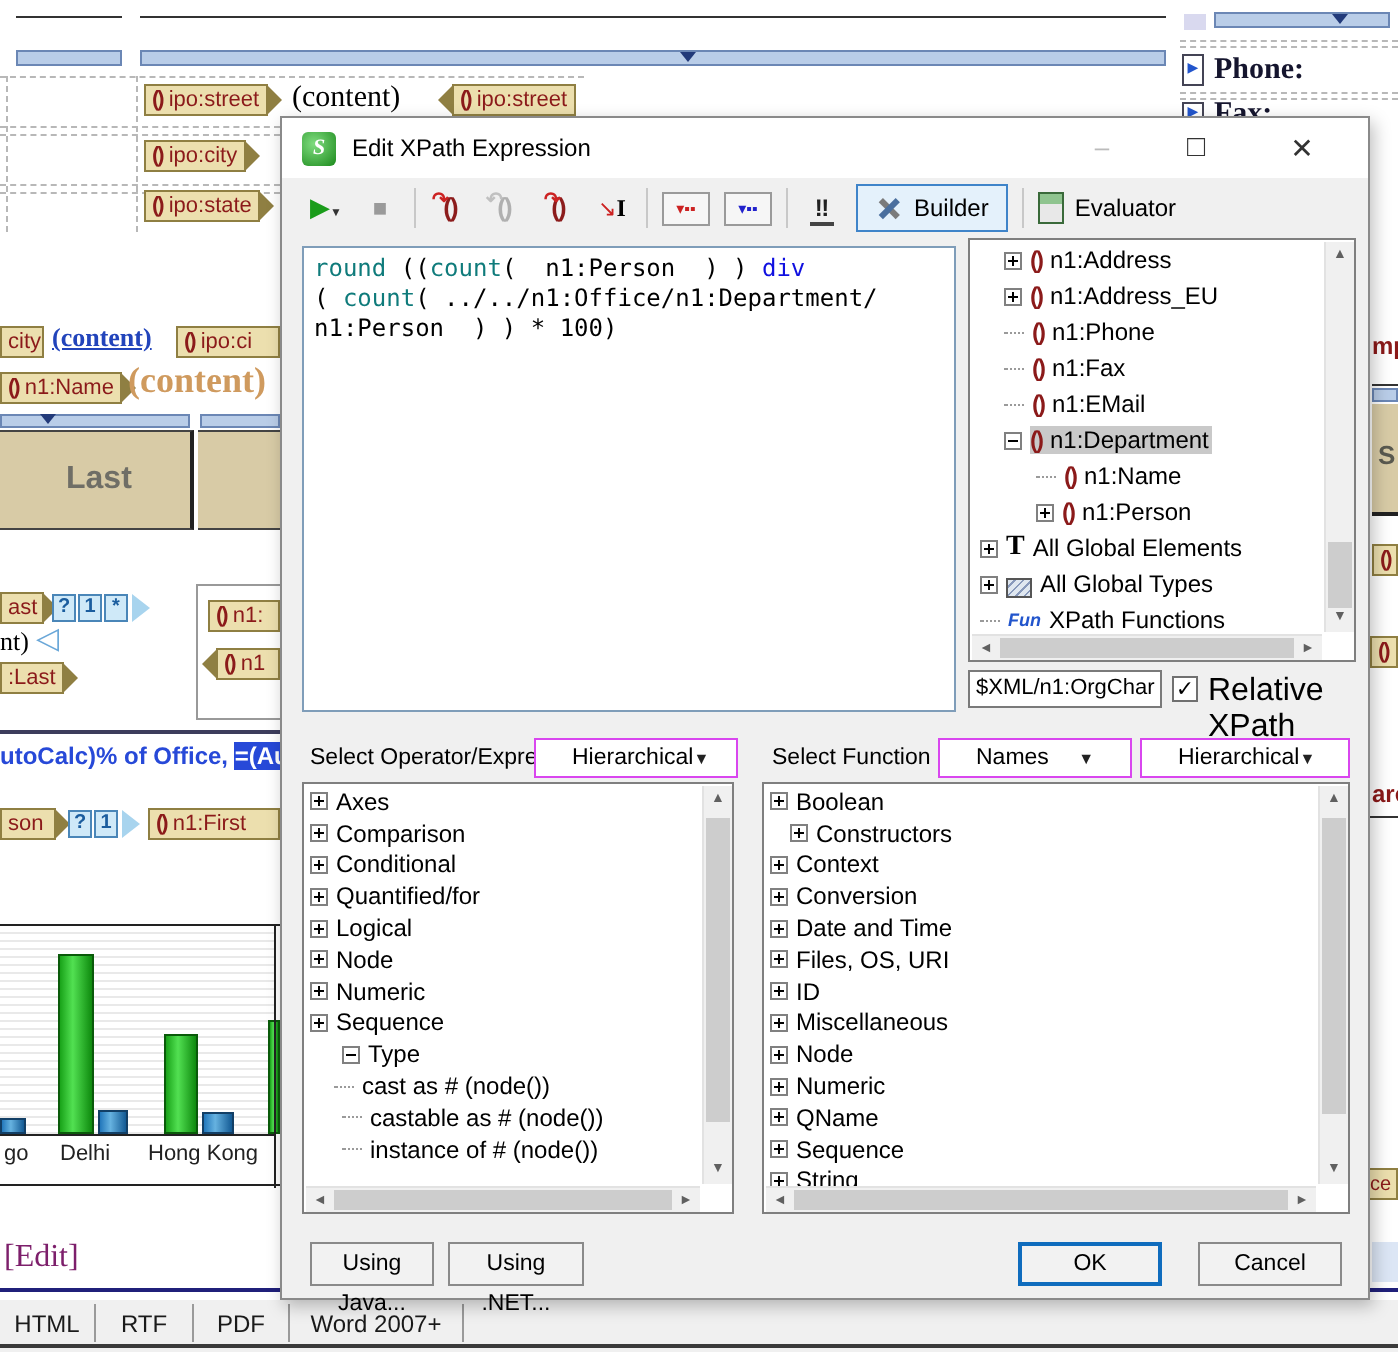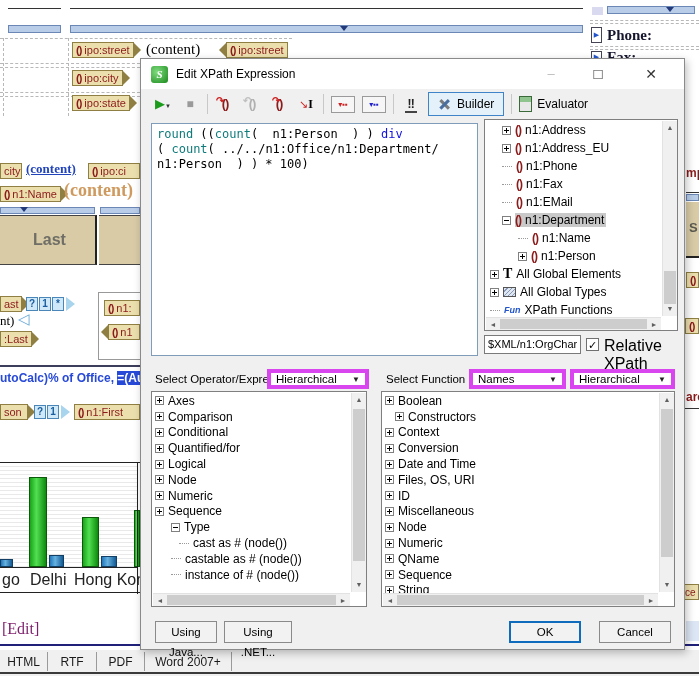--- a/index.html
+++ b/index.html
@@ -27,21 +27,21 @@
   .serif { font-family:"Liberation Serif",serif; }
   .occ { display:inline-block; width:12px; height:14px; background:#cfe9f8; border:1px solid #4a86b8;
          color:#1b5d9e; font:bold 10px/12px "Liberation Sans",sans-serif; text-align:center; margin-right:1px; }
   .parrow { width:0; height:0; border-top:7px solid transparent; border-bottom:7px solid transparent; border-left:9px solid #a8d4ee; }
   .cellLast { background:#d8cba6; border-top:1px solid #444; border-bottom:1px solid #444; }
 
   #plot { background:repeating-linear-gradient(to bottom,#ffffff 0 3px,#e9e9e9 3px 4px); }
   .bar { position:absolute; }
   .bar.green { background:linear-gradient(to right,#19a319,#52e052 40%,#0e8a0e); border:1px solid #0a5a0a; }
   .bar.blue  { background:linear-gradient(to right,#2277bb,#66b2e0 40%,#135a94); border:1px solid #123f66; }
-  .xlab { position:absolute; font-size:16px; color:#222; white-space:nowrap; }
+  .xlab { position:absolute; font-size:11px; color:#222; white-space:nowrap; }
 
   #tabbar { background:#f0f0f0; }
   .tab { border-right:1px solid #9a9a9a; text-align:center; font-size:12px; color:#1a1a1a; padding-top:3px; height:19px; }
 
   
   #dlg { left:140px; top:58px; width:545px; height:592px; background:#f0f0f0;
          border:1px solid #8a8a8a; box-shadow:2px 3px 8px rgba(0,0,0,.25); z-index:5; }
   #titlebar { position:absolute; left:0; top:0; right:0; height:30px; background:#fff; display:flex; align-items:center; }
   #appicon { width:17px; height:17px; margin-left:10px; border-radius:3px;
              background:radial-gradient(circle at 35% 35%,#7fdc7f,#1c8a1c);
@@ -85,22 +85,22 @@
   .fic { color:#2255cc; font:italic bold 9px "Liberation Sans",sans-serif; margin-right:4px; flex:none; }
   .selbox { background:#c9c9c9; display:flex; align-items:center; padding-right:2px; }
 
   .vscroll { position:absolute; right:0; top:0; width:15px; background:#f0f0f0; border-left:1px solid #e2e2e2; }
   .hscroll { position:absolute; left:0; bottom:0; height:13px; background:#f0f0f0; border-top:1px solid #e2e2e2; }
   .sarrow { position:absolute; color:#606060; font-size:7px; text-align:center; }
   .vscroll .sarrow { left:0; right:0; height:14px; line-height:14px; }
   .hscroll .sarrow { top:0; bottom:0; width:14px; line-height:13px; }
   .thumb { position:absolute; background:#cdcdcd; }
 
-  .combo { position:absolute; background:#fff; border:4px solid #d946ef; height:20px;
-           display:flex; align-items:center; padding:0 5px; font-size:11.5px; white-space:nowrap; overflow:hidden; }
+  .combo { position:absolute; background:#fff; border:1px solid #d946ef; height:20px;
+           display:flex; align-items:center; padding:0 18px; font-size:11.5px; white-space:nowrap; overflow:hidden; }
   .combo .ca { margin-left:auto; font-size:8px; color:#222; }
   .plabel { position:absolute; font-size:11.5px; white-space:nowrap; overflow:hidden; }
 
   #opList { left:10px; top:332px; width:216px; height:216px; }
   #fnList { left:240px; top:332px; width:294px; height:216px; }
   .listrows { position:absolute; left:1px; top:1px; overflow:hidden; }
   .lrow { display:flex; align-items:center; height:15.8px; white-space:nowrap; font-size:12px; }
 
   #ctxInput { left:343px; top:276px; width:97px; height:19px; background:#fff; border:1px solid #7a7a7a;
               font-size:11px; line-height:17px; padding-left:3px; white-space:nowrap; overflow:hidden; }
@@ -380,21 +380,21 @@
         </div>
         <div class="srow" style="padding-left: 4px;">
           <span class="exp plus"></span>
           <span style="display: flex; align-items: center;">
             <span class="tic">T</span>
             <span>All Global Elements</span>
           </span>
         </div>
         <div class="srow" style="padding-left: 4px;">
           <span class="exp plus"></span>
-          <span style="display: flex; align-items: center;">
+          <span style="display: flex; align-items: flex-end;">
             <span class="hatch"></span>
             <span>All Global Types</span>
           </span>
         </div>
         <div class="srow" style="padding-left: 4px;">
           <span class="stub"></span>
           <span style="display: flex; align-items: center;">
             <span class="fic">Fun</span>
             <span>XPath Functions</span>
           </span>
@@ -451,21 +451,21 @@
           <span>Numeric</span>
         </div>
         <div class="lrow" style="padding-left: 2px;">
           <span class="exp plus"></span>
           <span>Sequence</span>
         </div>
         <div class="lrow" style="padding-left: 18px;">
           <span class="exp"></span>
           <span>Type</span>
         </div>
-        <div class="lrow" style="padding-left: 26px;">
+        <div class="lrow" style="padding-left: 14px;">
           <span class="stub"></span>
           <span>cast as #  (node())</span>
         </div>
         <div class="lrow" style="padding-left: 18px;">
           <span class="stub"></span>
           <span>castable as #  (node())</span>
         </div>
         <div class="lrow" style="padding-left: 18px;">
           <span class="stub"></span>
           <span>instance of # (node())</span>

